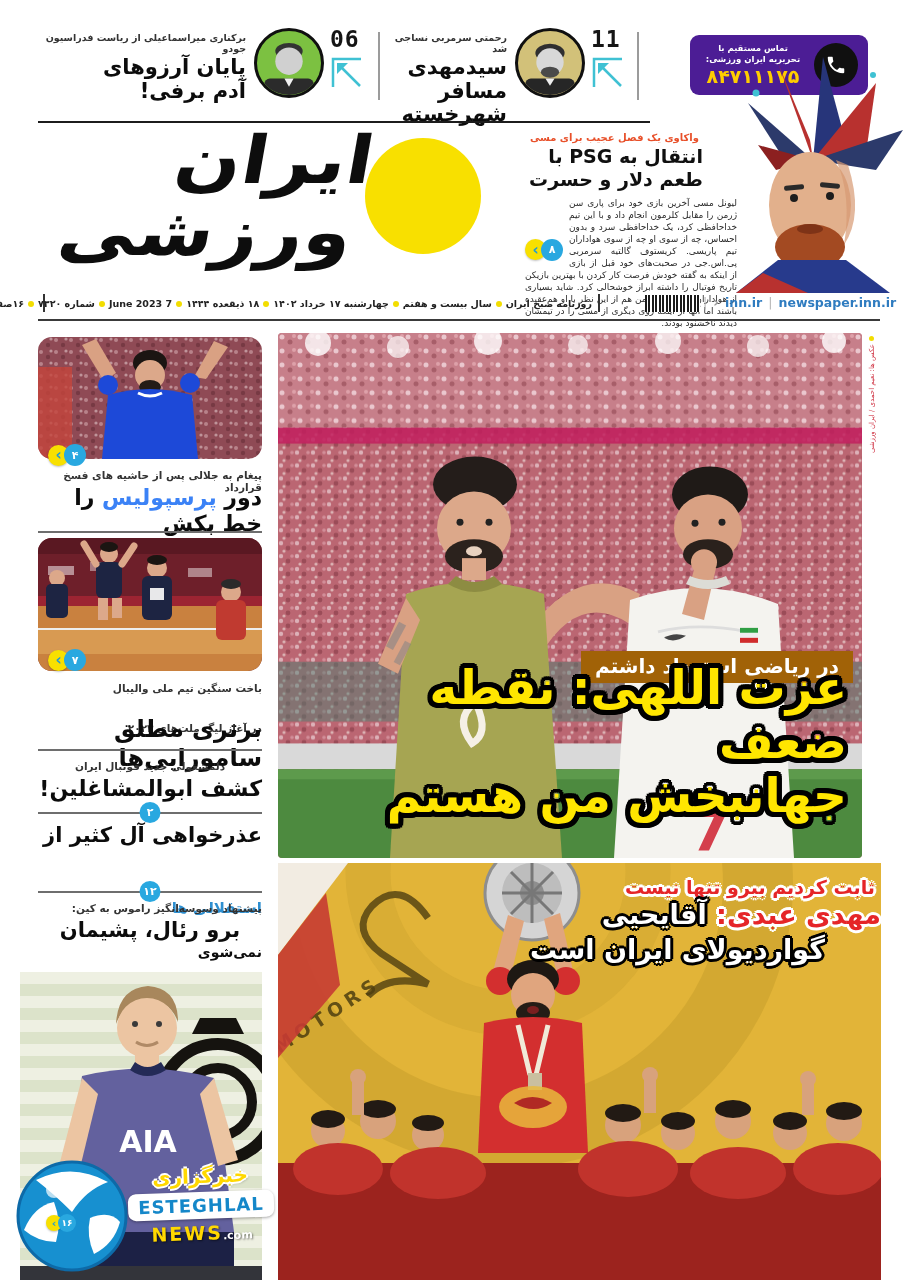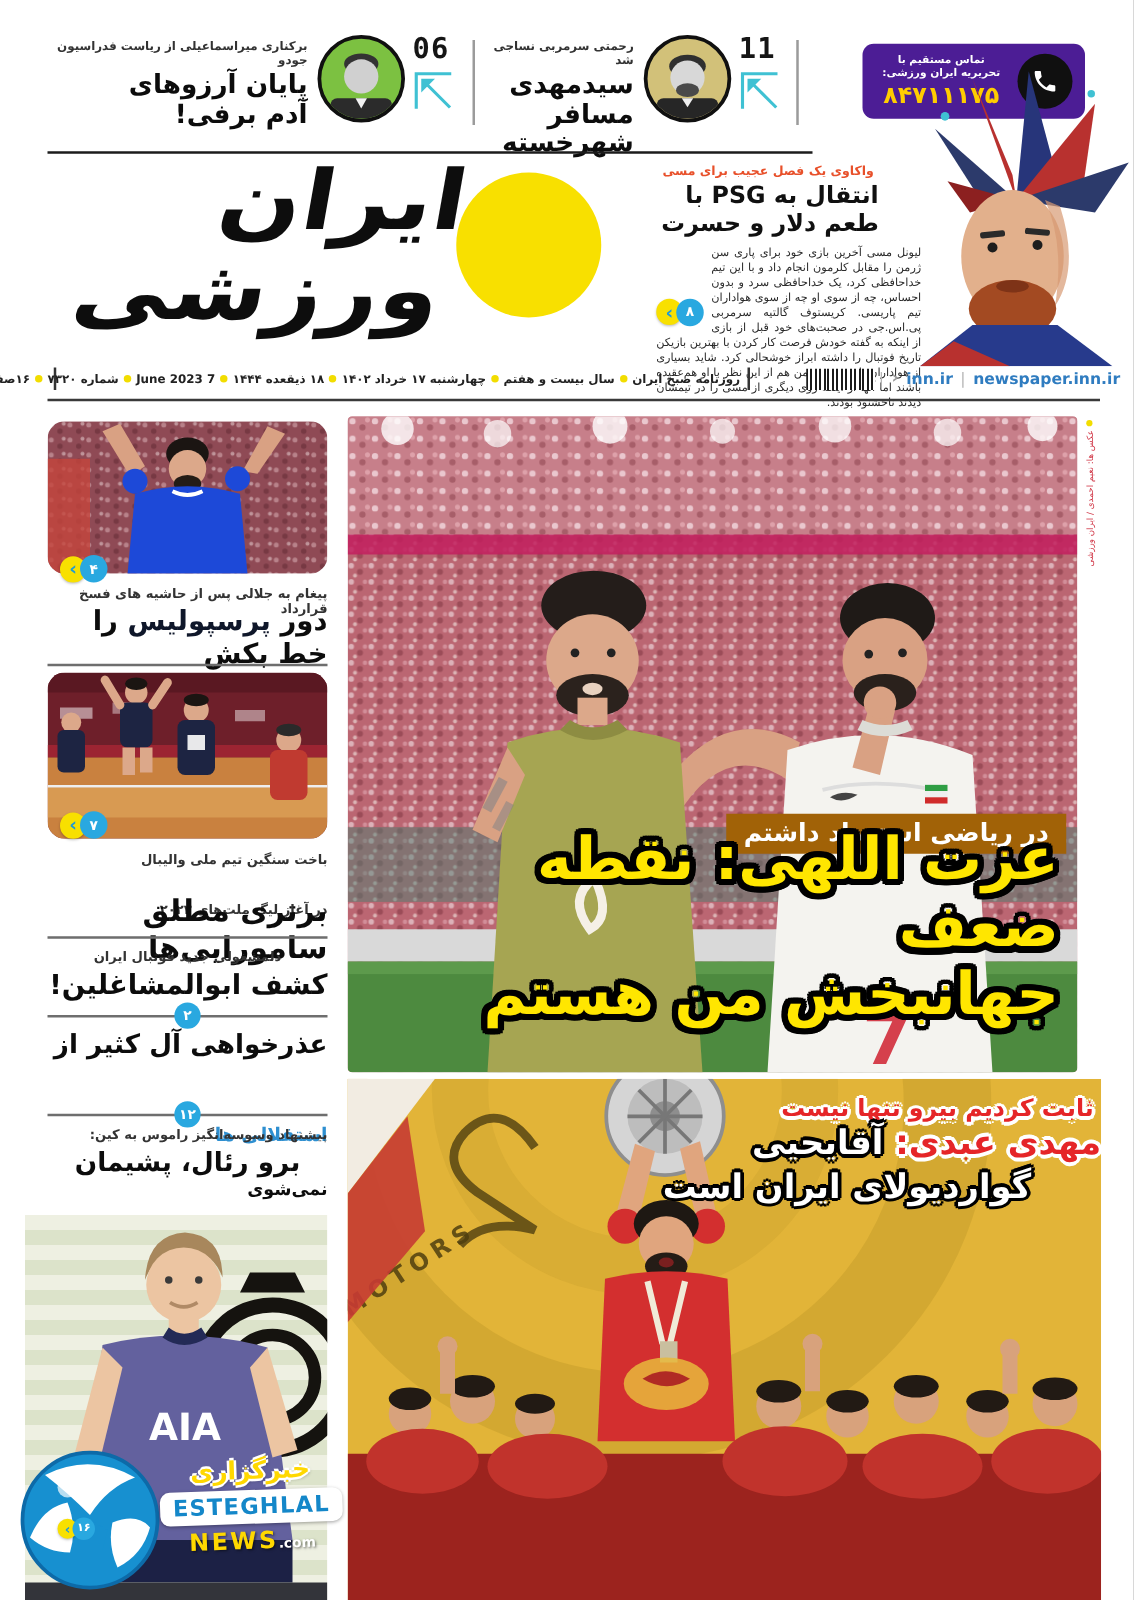--- a/index.html
+++ b/index.html
@@ -94,21 +94,21 @@
   .s2-line2 { right:82px; top:934px; font-size:27px; font-weight:bold; color:#fff; }
 
   
   .scard { left:38px; width:224px; border-radius:14px; overflow:hidden; }
   .skicker { left:38px; width:224px; font-size:10.5px; font-weight:bold; color:#333; text-align:right; }
   .stitle { left:38px; width:224px; font-weight:bold; color:#0c0c0c; text-align:right; line-height:1.2; }
   .side-hr { left:38px; width:224px; height:1.5px; background:#6e6e6e; }
   .hr-num { position:absolute; left:50%; top:-10px; transform:translateX(-50%); width:21px; height:21px;
     border-radius:50%; background:#29a8e0; color:#fff; font-size:11px; font-weight:bold;
     display:flex; align-items:center; justify-content:center; }
-  .red { color:#0f172a;text-align:center; } .blue { color:#2e8fd0; }
+  .red { color:#3b82f6;text-align:center; } .blue { color:#2e8fd0; }
 
   
   .wm-ball { left:16px; top:1160px; width:112px; height:112px; }
   .wm-text { left:126px; top:1164px; width:150px; text-align:center; transform:rotate(-2deg); }
   .wm-l1 { font-size:20px; font-weight:bold; color:#ffd800;
     text-shadow:-2px 0 0 #fff,2px 0 0 #fff,0 -2px 0 #fff,0 2px 0 #fff,1px 1px 3px rgba(0,0,0,.4); }
   .wm-l2 { display:inline-block; background:#fff; color:#1487c9; font-size:18px; font-weight:bold;
     padding:3px 10px; border-radius:8px; margin-top:4px; letter-spacing:1px; box-shadow:0 1px 3px rgba(0,0,0,.35); }
   .wm-l3 { margin-top:3px; font-size:19px; font-weight:bold; color:#ffd800; letter-spacing:2px;
     text-shadow:1px 1px 2px rgba(0,0,0,.5); direction:ltr; }

